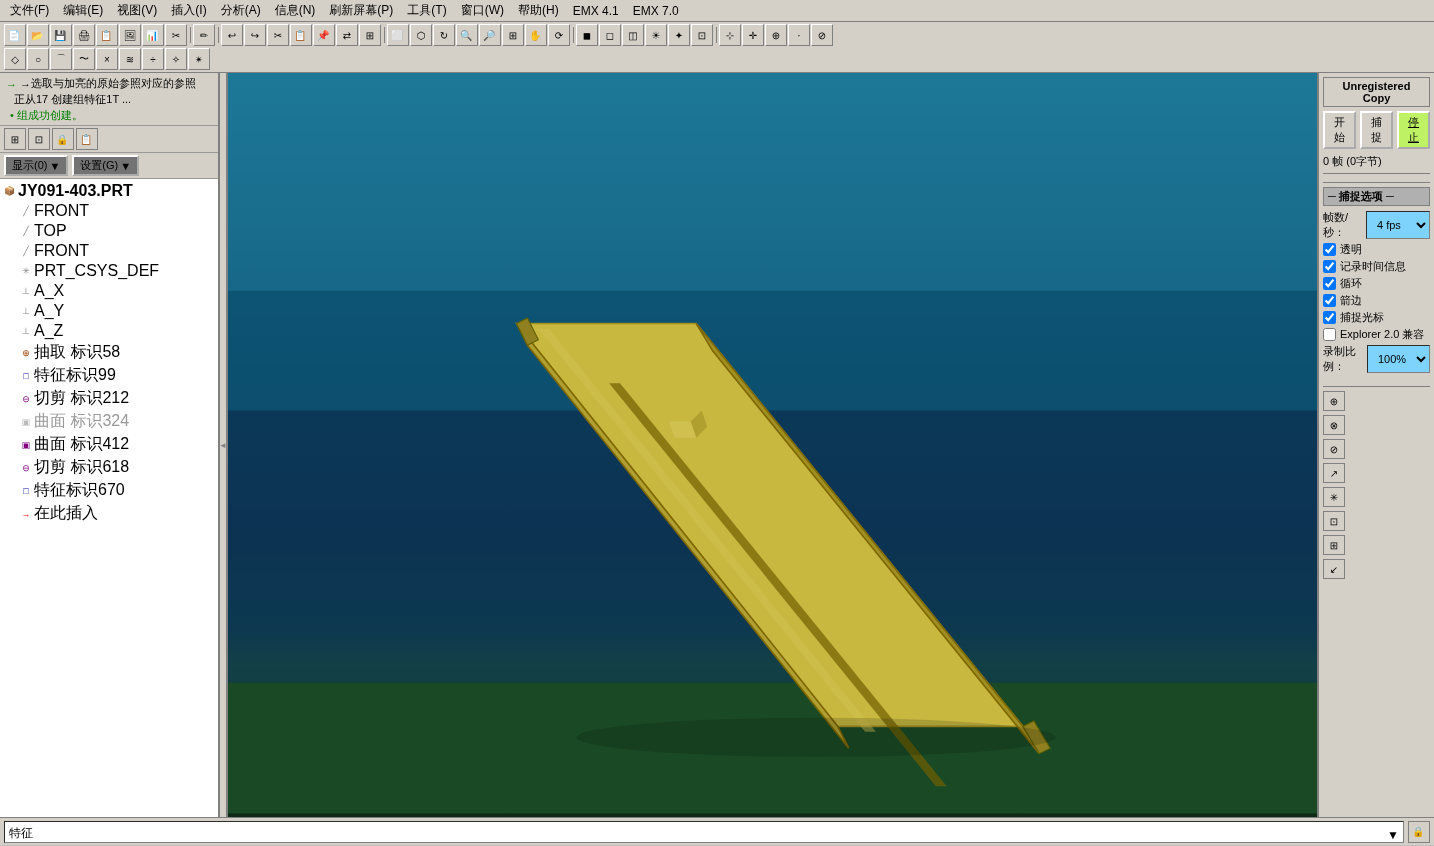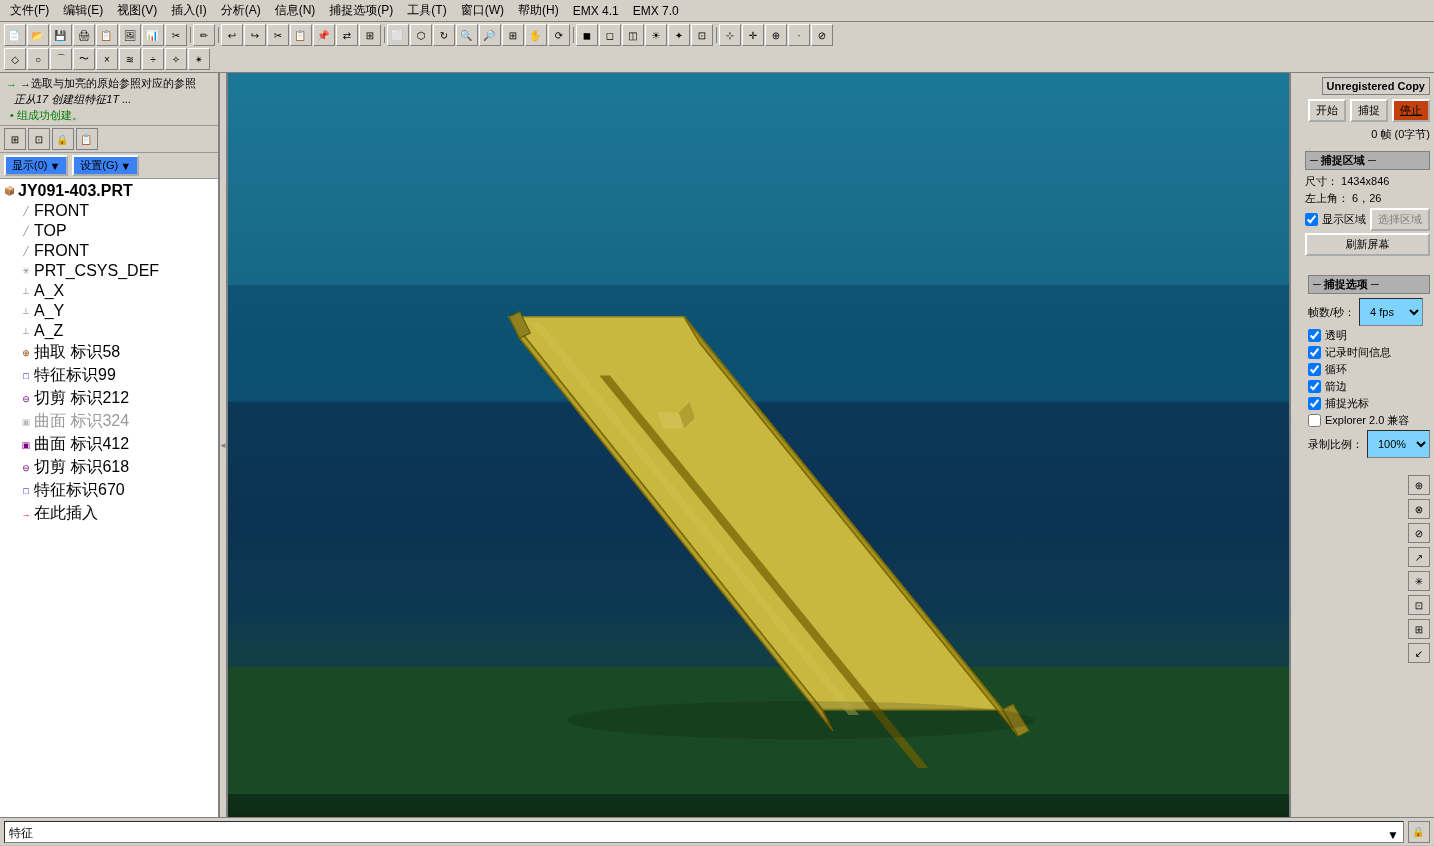--- a/index.html
+++ b/index.html
@@ -54,21 +54,21 @@
       cursor: pointer; display: flex; align-items: center; justify-content: center;
       font-size: 10px;
     }
 
     
     #left-controls {
       display: flex; align-items: center; padding: 2px 4px; gap: 4px;
       background: #d4d0c8; border-bottom: 1px solid #999;
     }
     .dropdown-btn {
-      background: #3b82f6; border: 2px outset #fff; padding: 1px 6px; font-size: 11px;
+      background: #737373; border: 2px outset #fff; padding: 1px 6px; font-size: 11px;
       cursor: pointer; display: flex; align-items: center; gap: 2px;
     }
 
     
     #tree-area {
       flex: 1; overflow-y: auto; background: #fff; padding: 2px;
     }
     .tree-item {
       display: flex; align-items: center; padding: 1px 0; cursor: pointer;
       font-size: 12px; white-space: nowrap;
@@ -86,39 +86,39 @@
     #resize-handle::after { content: '◄'; font-size: 8px; color: #808080; }
 
     
     #viewport {
       flex: 1; position: relative; overflow: hidden;
       background: linear-gradient(180deg, #1a6080 0%, #1a5070 30%, #0d3d5a 60%, #0d3d4a 75%, #1a4a2a 85%, #0d2a15 100%);
     }
 
     
     #right-panel {
-      width: 145px; background: #d4d0c8; border-left: 2px solid #808080;
+      width: 117px; background: #d4d0c8; border-left: 2px solid #808080;
       display: flex; flex-direction: column; padding: 4px;
-      flex-shrink: 0; overflow-y: auto; align-items: flex-end;
+      flex-shrink: 0; overflow-y: auto;
     }
     .right-section { margin-bottom: 6px; }
     .right-section-header {
       background: #b0b0b0; font-size: 11px; font-weight: bold; padding: 1px 4px;
       border: 1px solid #808080; margin-bottom: 4px;
     }
     .unregistered-label {
       background: #d4d0c8; border: 1px solid #808080; font-size: 11px;
       padding: 2px 4px; text-align: center; margin-bottom: 4px; font-weight: bold;
     }
     .right-btn {
       background: #d4d0c8; border: 2px outset #fff; padding: 2px 6px;
       font-size: 11px; cursor: pointer; min-width: 30px; text-align: center;
     }
     .right-btn.disabled { color: #808080; }
-    .right-btn.active { background: #c2410c; text-decoration: underline; }
+    .right-btn.active { background: #bef264; text-decoration: underline; }
     .btn-row { display: flex; gap: 4px; margin-bottom: 4px; align-items: center; }
     .info-text { font-size: 11px; line-height: 16px; }
     .right-label { font-size: 11px; margin-bottom: 2px; }
     .checkbox-row { display: flex; align-items: center; gap: 4px; font-size: 11px; margin-bottom: 2px; }
     .right-select { font-size: 11px; background: #7dd3fc; border: 1px inset #808080; padding: 6px; }
     .right-separator { border: none; border-top: 1px solid #808080; margin: 4px 0; }
     .right-icon-btn {
       width: 22px; height: 20px; background: #d4d0c8; border: 1px solid #808080;
       cursor: pointer; display: flex; align-items: center; justify-content: center;
       font-size: 10px; margin-bottom: 2px;
@@ -145,21 +145,21 @@
 </head>
 <body>
 
 <div id="menu-bar">
   <span class="menu-item">文件(F)</span>
   <span class="menu-item">编辑(E)</span>
   <span class="menu-item">视图(V)</span>
   <span class="menu-item">插入(I)</span>
   <span class="menu-item">分析(A)</span>
   <span class="menu-item">信息(N)</span>
-  <span class="menu-item">捕捉选项(P)</span>
+  <span class="menu-item">刷新屏幕(P)</span>
   <span class="menu-item">工具(T)</span>
   <span class="menu-item">窗口(W)</span>
   <span class="menu-item">帮助(H)</span>
   <span class="menu-item">EMX 4.1</span>
   <span class="menu-item">EMX 7.0</span>
 </div>
 
 <div id="toolbar-area">
   <div class="toolbar-row">
     <button class="tb-btn">📄</button>
@@ -219,21 +219,21 @@
 <div id="main-layout">
 
   <div id="left-panel">
 
     <div id="status-area">
       <div class="status-line">
         <span style="color:green;">→</span>
         <span>→选取与加亮的原始参照对应的参照</span>
       </div>
       <div class="status-line">
-        <span style="padding-left:8px;font-style:italic;">正从17 创建组特征1T ...</span>
+        <span style="padding-left:8px;">正从17 创建组特征1T ...</span>
       </div>
       <div class="status-line">
         <span style="color:green;padding-left:4px;">• 组成功创建。</span>
       </div>
     </div>
 
     <div id="left-subtoolbar">
       <button class="left-tb-btn">⊞</button>
       <button class="left-tb-btn">⊡</button>
       <button class="left-tb-btn">🔒</button>
@@ -391,41 +391,20 @@
     <div class="btn-row">
       <button class="right-btn">开始</button>
       <button class="right-btn">捕捉</button>
       <button class="right-btn active">停止</button>
     </div>
 
     <div class="info-text">0 帧 (0字节)</div>
 
     <hr class="right-separator">
 
-    <div class="right-section">
-      <div class="right-section-header">
-        ─ <span>捕捉区域</span> ─
-      </div>
-      <div class="right-label">
-        <span>尺寸：</span>
-        <span>1434x846</span>
-      </div>
-      <div class="right-label">
-        <span>左上角：</span>
-        <span>6，26</span>
-      </div>
-      <div class="checkbox-row">
-        <input type="checkbox" checked="" style="">
-        <span>显示区域</span>
-        <button class="right-btn disabled">选择区域</button>
-      </div>
-      <div class="btn-row">
-        <button class="right-btn" style="width:100%;">刷新屏幕</button>
-      </div>
-    </div>
 
     <hr class="right-separator">
 
     <div class="right-section">
       <div class="right-section-header">
         ─ <span>捕捉选项</span> ─
       </div>
       <div class="checkbox-row">
         <span>帧数/秒：</span>
         <select class="right-select">

